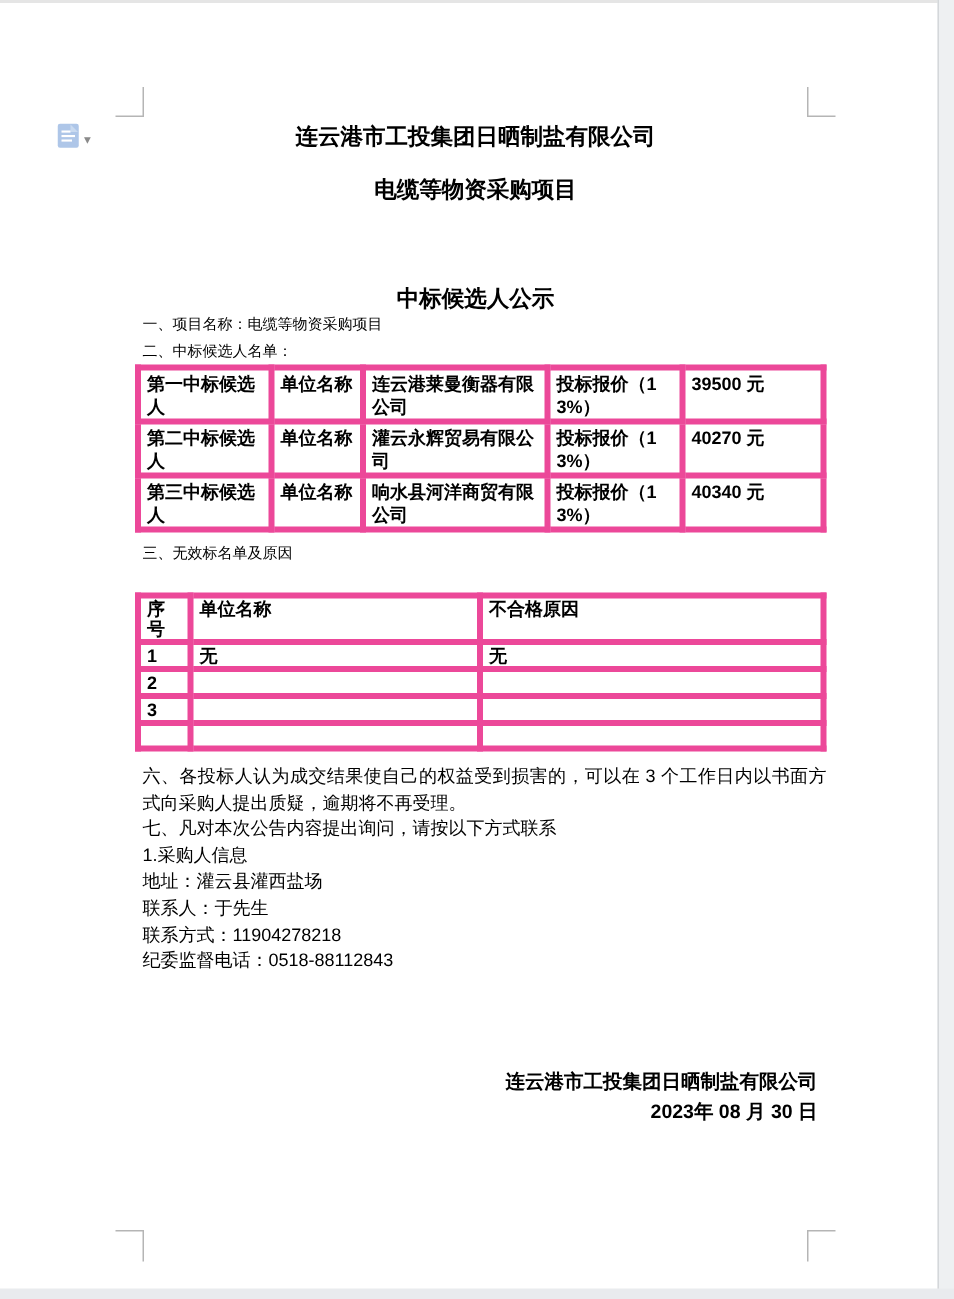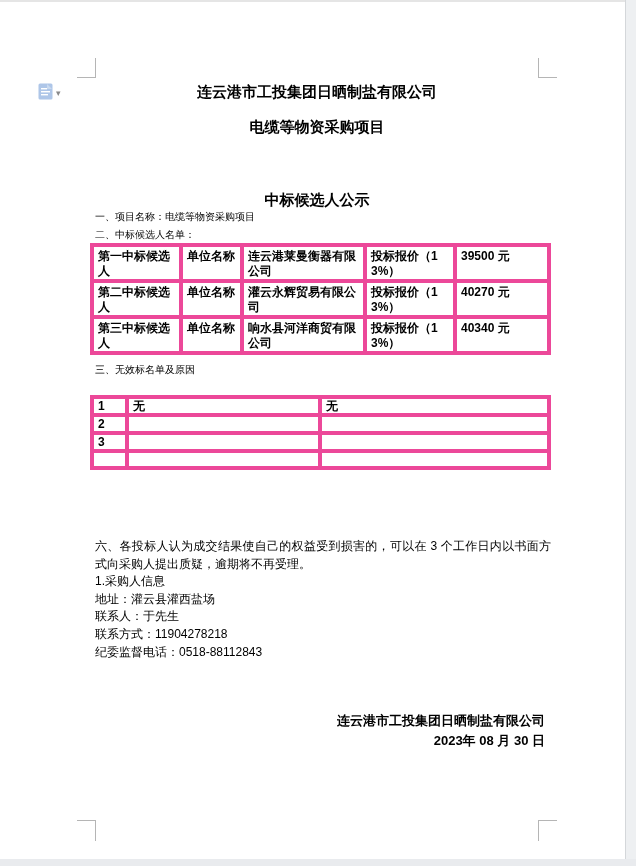--- a/index.html
+++ b/index.html
@@ -34,21 +34,21 @@
   td,th{border:4px solid #ec4899;vertical-align:top;text-align:left;padding:2px 4px 0 4px;
         font-weight:bold;line-height:15px;overflow:hidden;word-break:break-all;}
   .tbl1{left:90px;top:243px;width:457px;}
   .tbl1 tr{height:34px;}
   .tbl2{left:90px;top:395px;width:457px;}
   .tbl2 tr{height:17px;}
   .tbl2 td,.tbl2 th{line-height:13px;padding:1px 4px 0 4px;}
   .tbl2 tr.hdr{height:19px;}
   
   .lower{left:95px;top:509px;width:456px;font-size:12px;line-height:17.6px;}
-  .lower .wrap{text-align:justify;margin-top:29px;}
+  .lower .wrap{text-align:justify;}
   
   .sig{left:95px;top:711px;width:450px;text-align:right;font-weight:bold;font-size:13px;line-height:20px;}
 </style>
 </head>
 <body>
 
 <div class="stage">
 
   <div class="abs edge-top"></div>
   <div class="abs edge-right"></div>
@@ -114,20 +114,25 @@
 
   <div class="abs body-line s3">三、无效标名单及原因</div>
 
   <table class="abs tbl2">
     <colgroup>
         <col style="width:35px">
         <col style="width:193px">
         <col style="width:229px">
       </colgroup>
     <tbody>
+        <tr class="hdr">
+      <th>序号</th>
+      <th>单位名称</th>
+      <th>不合格原因</th>
+    </tr>
     <tr>
       <td>1</td>
       <td>无</td>
       <td>无</td>
     </tr>
     <tr>
       <td>2</td>
       <td></td>
       <td></td>
     </tr>
@@ -139,20 +144,21 @@
     <tr>
       <td></td>
       <td></td>
       <td></td>
     </tr>
   </tbody>
     </table>
 
   <div class="abs lower">
     <div class="wrap">六、各投标人认为成交结果使自己的权益受到损害的，可以在 3 个工作日内以书面方式向采购人提出质疑，逾期将不再受理。</div>
+    <div>七、凡对本次公告内容提出询问，请按以下方式联系</div>
     <div>1.采购人信息</div>
     <div>地址：灌云县灌西盐场</div>
     <div>联系人：于先生</div>
     <div>联系方式：11904278218</div>
     <div>纪委监督电话：0518-88112843</div>
   </div>
 
   <div class="abs sig">
     <div>连云港市工投集团日晒制盐有限公司</div>
     <div>2023年 08 月 30 日</div>

